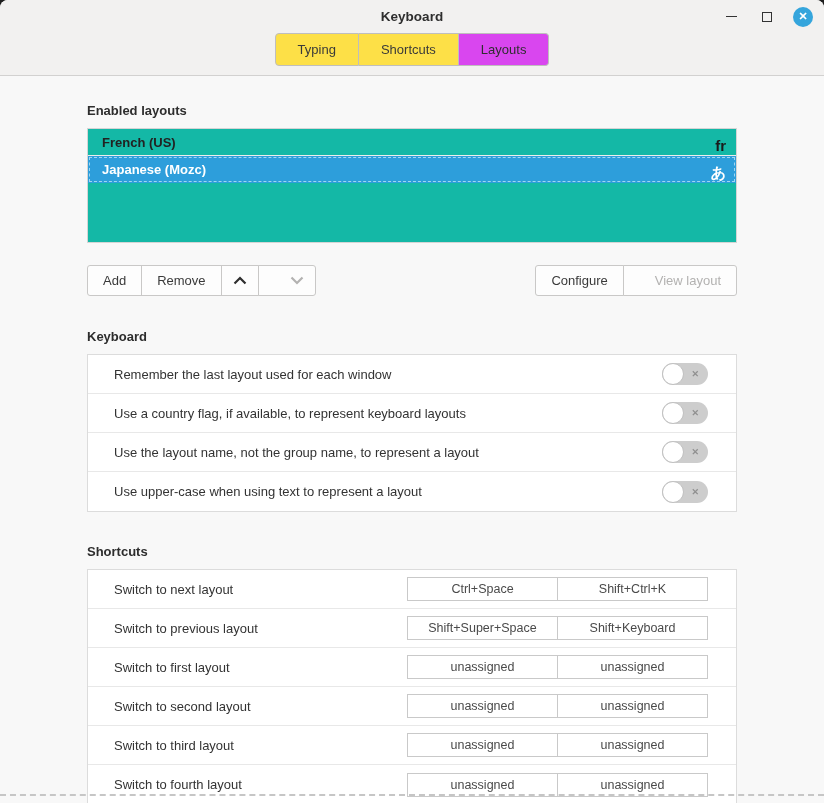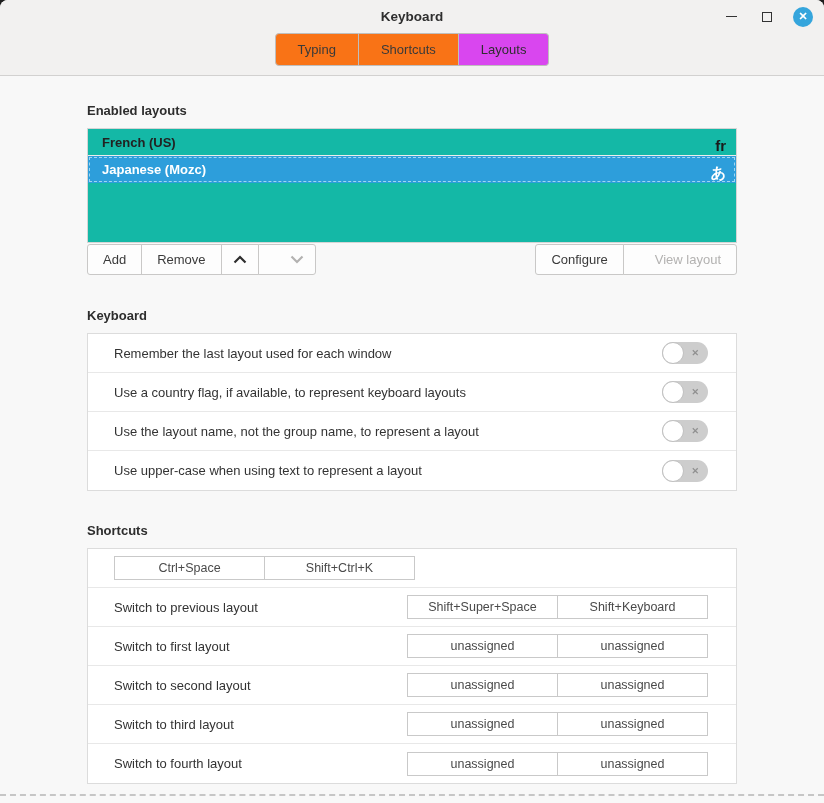--- a/index.html
+++ b/index.html
@@ -20,21 +20,21 @@
   .min-glyph{display:block;width:11px;height:0;border-bottom:1.5px solid #333;}
   .max-glyph{display:block;width:10px;height:10px;border:1.5px solid #333;background:transparent;}
   .close-circle{
     width:20px;height:20px;border-radius:50%;display:flex;align-items:center;justify-content:center;
     color:#fff;font-size:11px;font-weight:bold;line-height:1;
   }
   
   .tabbar{display:flex;justify-content:center;}
   .tabgroup{display:flex;border-radius:4px;}
   .tab{
-    height:33px;padding:0 22px;font-size:13px;color:#3a3a3a;background:#f97316;
+    height:33px;padding:0 22px;font-size:13px;color:#3a3a3a;background:#fde047;
     border:1px solid #bfbebd;border-left-width:0;cursor:pointer;
   }
   .tab:first-child{border-left-width:1px;border-radius:4px 0 0 4px;}
   .tab:last-child{border-radius:0 4px 4px 0;}
   .tab.active{background:#d946ef;color:#2e2e2e;}
   
   .content{padding:0 87px;}
   h3.sec{font-size:13px;font-weight:700;color:#2d2d2d;margin:0 0 10px 0;}
   .sec-enabled{padding-top:27px;}
   .sec-options{margin-top:33px !important;}
@@ -43,21 +43,21 @@
   .listbox{background:#14b8a6;border:1px solid #d5d5d5;height:115px;overflow:hidden;}
   .listrow{
     height:27px;display:flex;align-items:center;padding:0 10px 0 14px;
     border-bottom:1px solid #ededed;cursor:pointer;
   }
   .listrow .rowname{flex:1;font-size:13px;font-weight:700;color:#222;}
   .listrow .rowbadge{font-size:15px;font-weight:700;color:#1a1a1a;margin-top:7px;}
   .listrow.selected{border-bottom:none;outline:1px dashed #9ed6f2;outline-offset:-2px;}
   .listrow.selected .rowname,.listrow.selected .rowbadge{color:#fff;}
   
-  .btnrow{margin-top:1px;display:flex;justify-content:space-between;}
+  .btnrow{margin-top:22px;display:flex;justify-content:space-between;}
   .btngroup{display:flex;}
   .pbtn{
     height:31px;padding:0 15px;background:#fdfdfd;border:1px solid #c9c8c7;
     font-size:13px;color:#3a3a3a;cursor:pointer;margin-left:-1px;
     display:flex;align-items:center;justify-content:center;
   }
   .btngroup .pbtn:first-child{margin-left:0;border-radius:3px 0 0 3px;}
   .btngroup .pbtn:last-child{border-radius:0 3px 3px 0;}
   .pbtn.arrow{padding:0 11px;}
   .pbtn.disabled{color:#b3b2b1;cursor:default;padding-left:31px;}
@@ -192,20 +192,21 @@
           <span class="knob"></span>
           <span class="off-x">✕</span>
         </div>
       </div>
     </div>
 
     <h3 class="sec sec-shortcuts">Shortcuts</h3>
 
     <div class="panel">
       <div class="prow">
+        <span class="plabel">Switch to next layout</span>
         <div class="keypair">
           <button class="keybtn">Ctrl+Space</button>
           <button class="keybtn">Shift+Ctrl+K</button>
         </div>
       </div>
       <div class="prow">
         <span class="plabel">Switch to previous layout</span>
         <div class="keypair">
           <button class="keybtn">Shift+Super+Space</button>
           <button class="keybtn">Shift+Keyboard</button>

